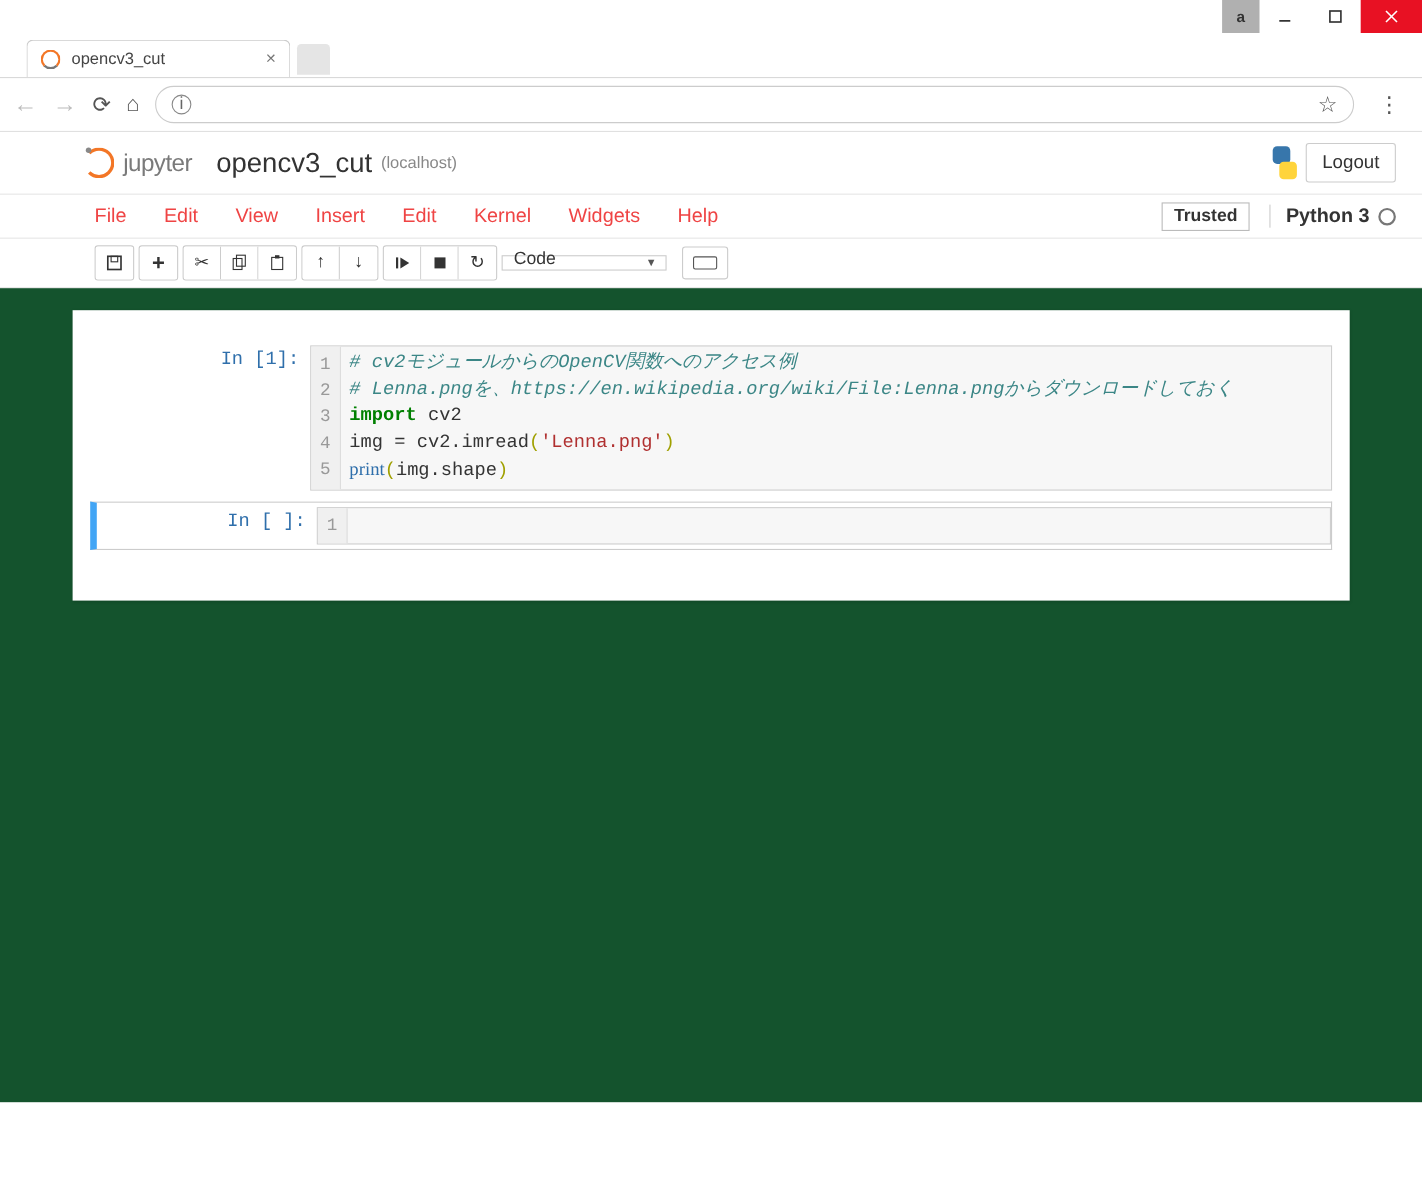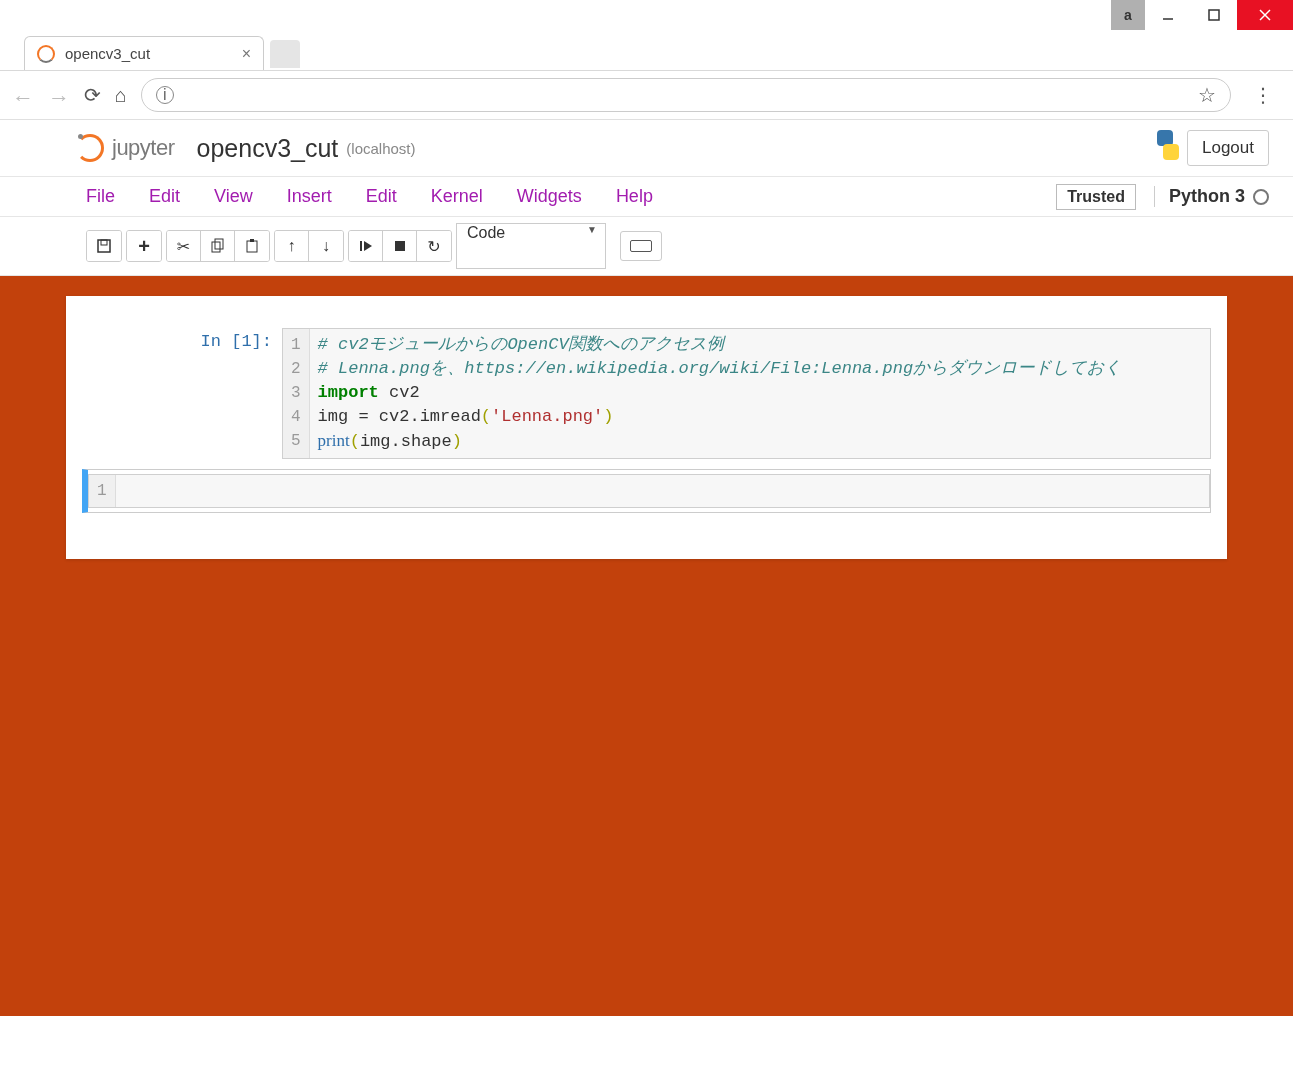--- a/index.html
+++ b/index.html
@@ -32,47 +32,47 @@
 
   
   .jupyter-page { background:#fff; }
   .jp-header { display:flex; align-items:center; padding: 10px 24px 10px 76px; border-bottom:1px solid #e6e6e6;}
   .jp-logo { display:flex; align-items:center; gap:8px; margin-right:22px;}
   .jp-logo .circ { width:28px; height:28px; border:3px solid #f37626; border-left-color:transparent; border-right-color:#f37626; border-radius:50%; position:relative;}
   .jp-logo .circ::before { content:""; position:absolute; width:5px; height:5px; background:#888; border-radius:50%; top:-3px; left:-1px;}
   .jp-logo .jtxt { font-size:22px; color:#7a7a7a; font-weight:400; letter-spacing:-0.5px;}
   .nb-name { font-size:25px; color:#333; }
   .autosave { font-size:15px; color:#888; margin-left:8px;}
-  .jp-right { margin-left:auto; display:flex; align-items:flex-start; gap:4px;}
+  .jp-right { margin-left:auto; display:flex; align-items:center; gap:4px;}
   .python-icon { width:30px; height:30px; position:relative;}
   .python-icon::before{content:"";position:absolute;width:16px;height:16px;background:#3776ab;border-radius:4px;top:0;left:4px;}
   .python-icon::after{content:"";position:absolute;width:16px;height:16px;background:#ffd43b;border-radius:4px;bottom:0;right:4px;}
   .logout-btn { border:1px solid #ccc; padding:7px 14px; border-radius:3px; font-size:17px; color:#333; background:#fff;}
 
   
   .menubar { display:flex; align-items:center; padding: 0 24px 0 86px; height:40px; border-bottom:1px solid #e6e6e6;}
-  .menubar .menu { font-size:18px; color:#a21caf; margin-right:34px;}
+  .menubar .menu { font-size:18px; color:#ef4444; margin-right:34px;}
   .menubar .right-area { margin-left:auto; display:flex; align-items:center; gap:18px;font-weight:bold;}
   .trusted { border:1px solid #bbb; padding:3px 10px; font-size:16px; color:#333;}
   .kernel-ind { display:flex; align-items:center; gap:8px; font-size:18px; color:#333; border-left:1px solid #ccc; padding-left:14px;}
   .kernel-circle { width:16px; height:16px; border:2px solid #777; border-radius:50%;}
 
   
   .jp-toolbar { display:flex; align-items:center; padding: 6px 24px 6px 86px; gap:4px; border-bottom:1px solid #e6e6e6;}
   .btngrp { display:flex; border:1px solid #ccc; border-radius:3px; overflow:hidden;}
   .btngrp .tbtn { width:34px; height:30px; display:flex; align-items:center; justify-content:center; font-size:16px; color:#333; border-right:1px solid #ccc; background:#fff;}
   .btngrp .tbtn:last-child { border-right:none;}
   .single { border:1px solid #ccc; border-radius:3px;}
-  .cell-type { border:1px solid #ccc; height:46px; padding:0 28px 0 10px; font-size:16px; color:#333; background:#fff; position:relative; min-width:150px; display:flex; align-items:flex-start;}
+  .cell-type { border:1px solid #ccc; height:14px; padding:0 28px 0 10px; font-size:16px; color:#333; background:#fff; position:relative; min-width:150px; display:flex; align-items:flex-end;}
   .cell-type::after{content:"▼"; position:absolute; right:8px; font-size:10px; color:#555;}
   .cmd-icon { border:1px solid #ccc; height:30px; width:42px; display:flex; align-items:center; justify-content:center; border-radius:3px; margin-left:10px;}
   .kbd-rect { width:22px; height:12px; border:1.5px solid #555; border-radius:2px;}
 
   
-  .notebook-bg { background:#c2410c; padding:20px 0; min-height:740px;}
+  .notebook-bg { background:#14532d; padding:20px 0; min-height:740px;}
   .notebook { background:#fff; margin:0 66px; box-shadow:0 1px 3px rgba(0,0,0,0.15); padding:28px 16px 40px 16px;}
   .cell { display:flex; margin-bottom:6px; padding:4px 0;}
   .cell.selected { border-left:6px solid #42a5f5; padding-left:0; border-top:1px solid #ccc; border-right:1px solid #ccc; border-bottom:1px solid #ccc;}
   .cell.selected .prompt-col{padding-left:54px;}
   .prompt-col { width:200px; text-align:right; padding-right:10px; padding-top:4px; font-family:"Courier New",monospace; font-size:17px; color:#2f6fab; padding-left:60px;}
   .input-area { flex:1; border:1px solid #cfcfcf; background:#f7f7f7; display:flex;}
   .gutter { background:#f0f0f0; border-right:1px solid #ddd; padding:4px 8px; font-family:"Courier New",monospace; font-size:16px; color:#999; text-align:right; line-height:24px;}
   .code { padding:4px 8px; font-family:"Courier New",monospace; font-size:17px; line-height:24px; white-space:pre; color:#333;}
   .cm-comment { color:#3b8686; font-style:italic;}
   .cm-keyword { color:#008000; font-weight:bold;}
@@ -223,20 +223,21 @@
 5</div>
           <div class="code"><span class="cm-comment"># cv2モジュールからのOpenCV関数へのアクセス例</span>
 <span class="cm-comment"># Lenna.pngを、https://en.wikipedia.org/wiki/File:Lenna.pngからダウンロードしておく</span>
 <span class="cm-keyword">import</span><span> cv2</span>
 <span>img = cv2.imread</span><span class="cm-paren">(</span><span class="cm-string">'Lenna.png'</span><span class="cm-paren">)</span>
 <span class="cm-builtin">print</span><span class="cm-paren">(</span><span>img.shape</span><span class="cm-paren">)</span></div>
         </div>
       </div>
 
       <div class="cell selected">
+        <div class="prompt-col">In [ ]:</div>
         <div class="input-area">
           <div class="gutter">1</div>
           <div class="code"> </div>
         </div>
       </div>
 
     </div>
   </div>
 </div>
 

